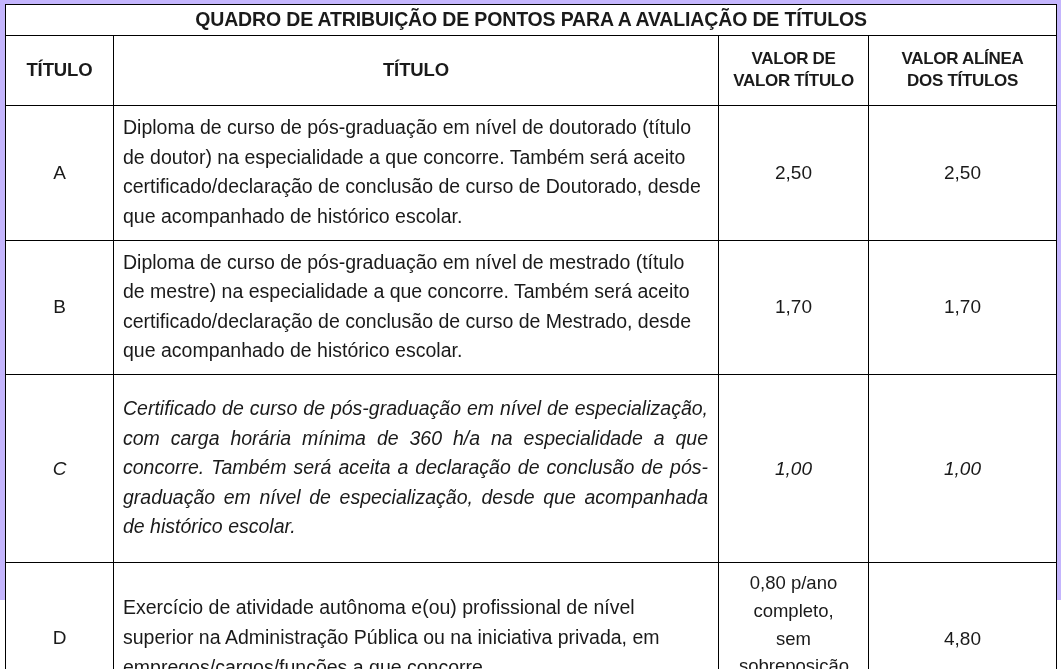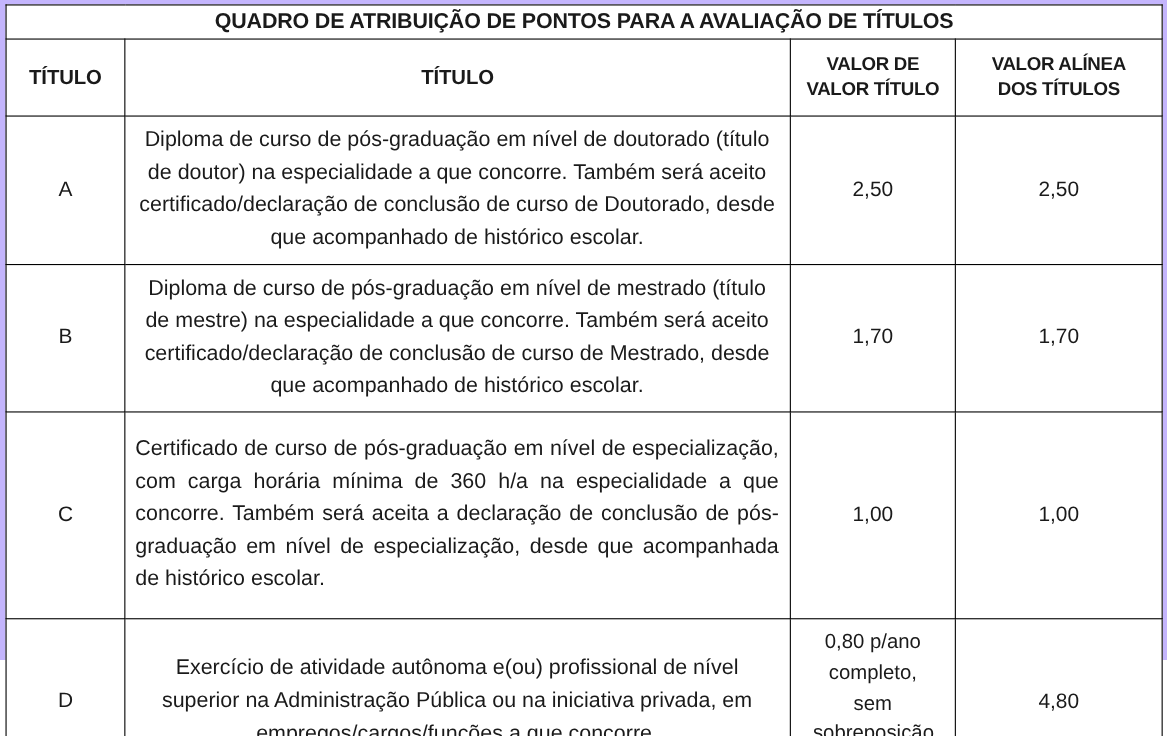--- a/index.html
+++ b/index.html
@@ -72,35 +72,35 @@
   .cell-alinea {
     text-align: center;
     font-size: 19px;
     font-weight: normal;
     padding: 4px 2px;
   }
   .cell-titulo {
     font-size: 19.5px;
     line-height: 1.52;
     padding: 7px 10px 8px 9px;
-    text-align: center;
+    text-align: left;
     color: #1a1a1a;
   }
   .cell-titulo.justify { text-align: justify; text-align-last: left; }
 
   .cell-value {
     text-align: center;
     font-size: 19px;
     line-height: 1.45;
     padding: 6px 20px;
   }
   .cell-value.multi { font-size: 18.5px; line-height: 1.5; }
 
   .row-a td, .row-b td { height: 112px; }
-  .row-c td { height: 172px; }
+  .row-c td { height: 172px; font-style: italic; }
   .row-d td { height: 106px; }
 </style>
 </head>
 <body>
 
 <div class="sheet">
 
   <table class="points-table">
     <colgroup>
       <col class="c-alinea">

